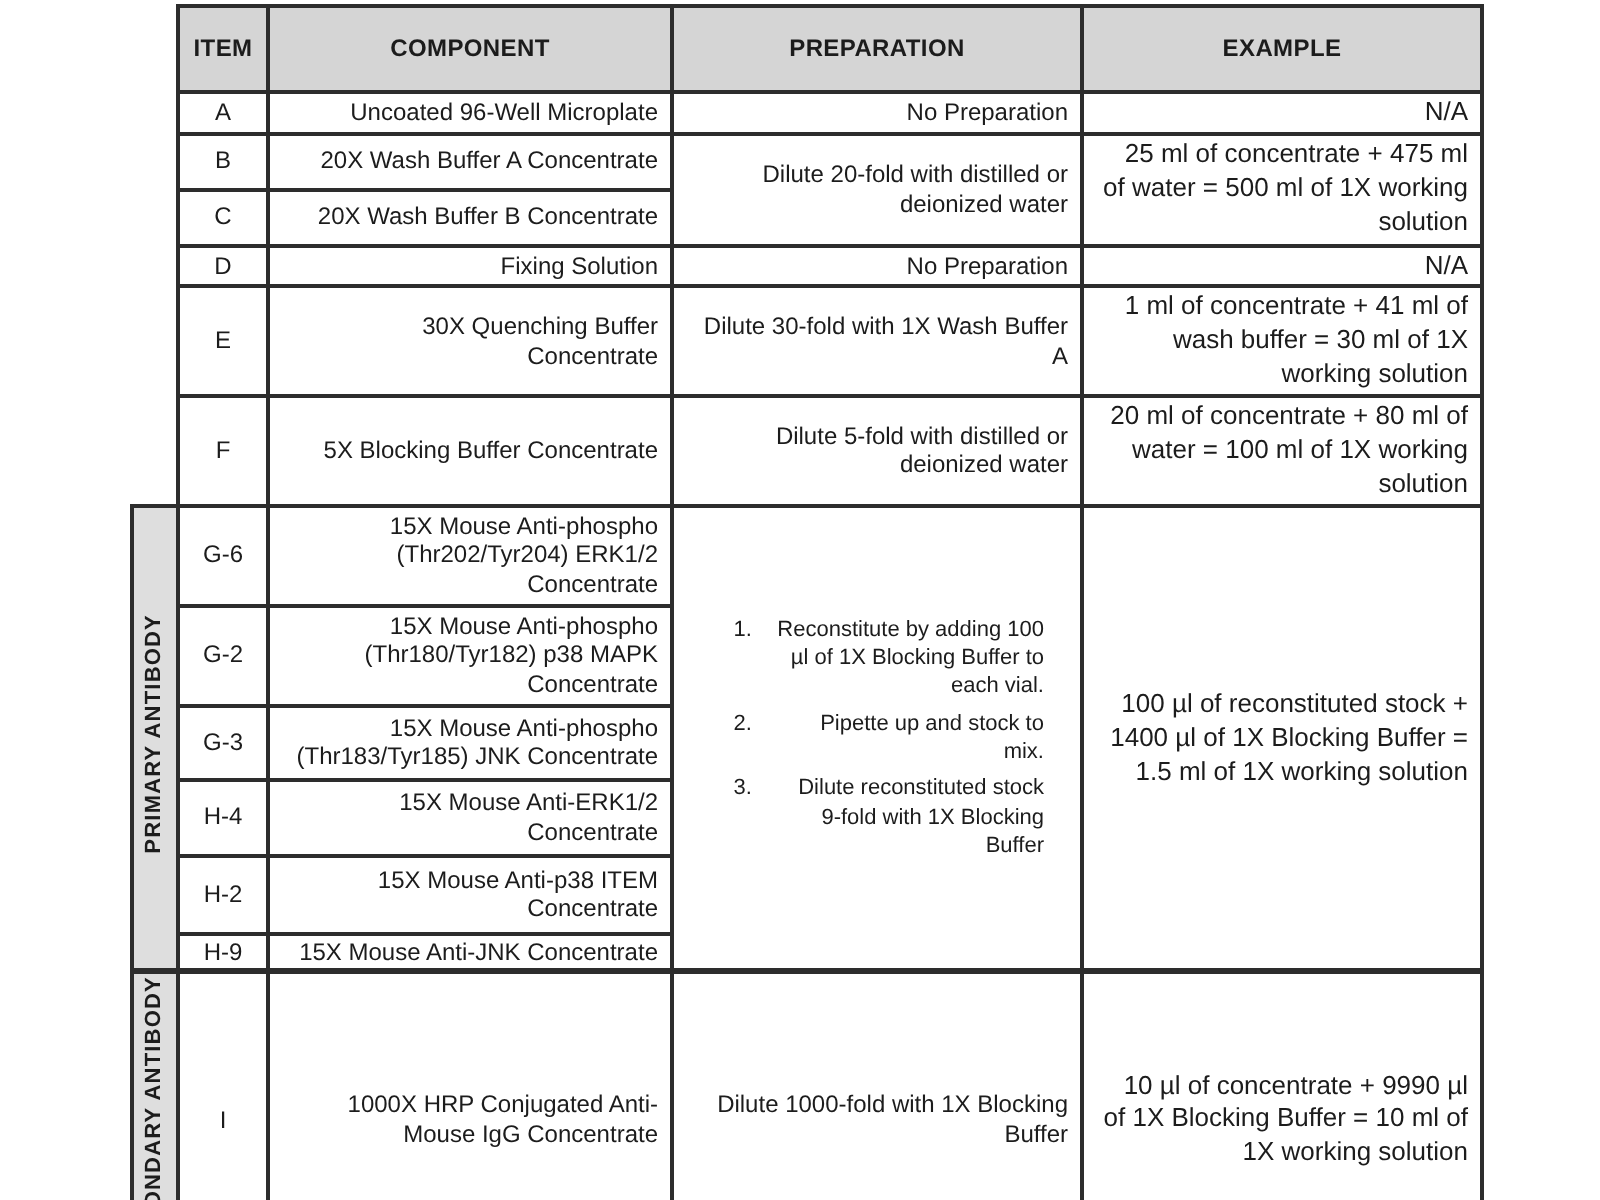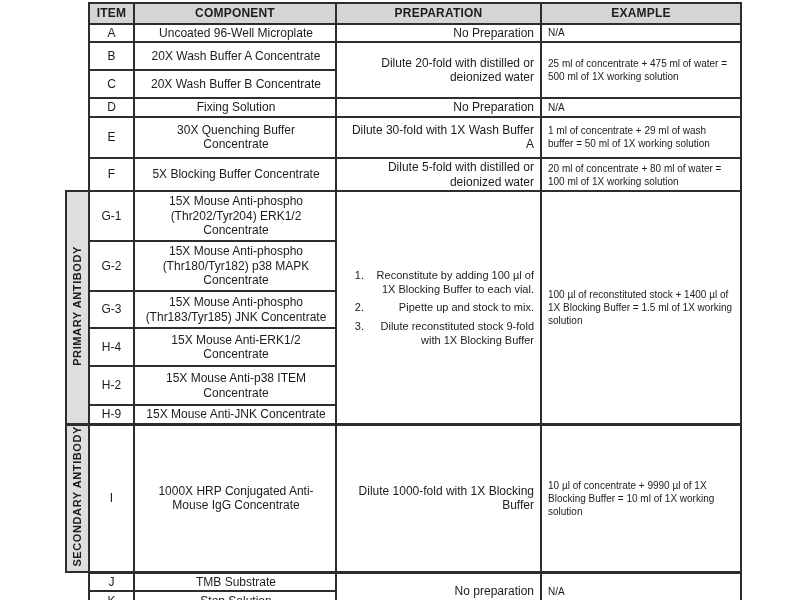--- a/index.html
+++ b/index.html
@@ -25,26 +25,26 @@
     line-height: 1.22;
     vertical-align: middle;
     overflow: hidden;
   }
   .kit-table th.hdr {
     background: #d5d5d5;
     font-weight: bold;
     text-align: center;
     font-size: 12px;
     letter-spacing: 0.2px;
-    padding: 2px 2px;
+    padding: 13px 2px;
   }
   td.item { text-align: center; }
-  td.comp { text-align: center; padding-left: 8px; }
+  td.comp { text-align: right; padding-left: 8px; }
   td.prep { text-align: right; }
-  td.ex   { text-align: left; font-size: 10px; line-height: 1.3; margin-top: 10px; }
+  td.ex   { text-align: right; font-size: 13px; line-height: 1.3; margin-top: 10px; }
   td.ghost {
     border: none !important;
     background: #ffffff;
     padding: 0;
   }
   td.vlabel {
     background: #dedede;
     padding: 0;
     text-align: center;
     vertical-align: middle;
@@ -52,21 +52,21 @@
   .vtext {
     display: inline-block;
     writing-mode: vertical-rl;
     transform: rotate(180deg);
     font-weight: bold;
     font-size: 11px;
     letter-spacing: 0.6px;
     white-space: nowrap;
   }
   ol.steps {
-    margin: 0;
+    margin: 12px;
     padding-left: 24px;
     font-size: 11px;
     line-height: 1.3;
   }
   ol.steps li { margin: 4px 0; padding-left: 8px; }
   tr.sec-start td { border-top: 3px solid #2d2d2d; }
   
   tr.r-hdr { height: 20px; }
   tr.r-a   { height: 18px; }
   tr.r-b   { height: 28px; }
@@ -134,36 +134,36 @@
       <td class="comp">Fixing Solution</td>
       <td class="prep">No Preparation</td>
       <td class="ex">N/A</td>
     </tr>
 
     <tr class="r-e">
       <td class="ghost"></td>
       <td class="item">E</td>
       <td class="comp">30X Quenching Buffer Concentrate</td>
       <td class="prep">Dilute 30-fold with 1X Wash Buffer A</td>
-      <td class="ex">1 ml of concentrate + 29 ml of wash buffer = 50 ml of 1X working solution</td>
+      <td class="ex">1 ml of concentrate + 41 ml of wash buffer = 30 ml of 1X working solution</td>
     </tr>
 
     <tr class="r-f">
       <td class="ghost"></td>
       <td class="item">F</td>
       <td class="comp">5X Blocking Buffer Concentrate</td>
       <td class="prep">Dilute 5-fold with distilled or deionized water</td>
       <td class="ex">20 ml of concentrate + 80 ml of water = 100 ml of 1X working solution</td>
     </tr>
 
     <tr class="r-g1">
       <td class="vlabel" rowspan="6">
         <span class="vtext">PRIMARY ANTIBODY</span>
       </td>
-      <td class="item">G-1</td>
+      <td class="item">G-6</td>
       <td class="comp">15X Mouse Anti-phospho (Thr202/Tyr204) ERK1/2 Concentrate</td>
       <td class="prep" rowspan="6">
         <ol class="steps">
           <li>Reconstitute by adding 100 µl of 1X Blocking Buffer to each vial.</li>
           <li>Pipette up and stock to mix.</li>
           <li>Dilute reconstituted stock 9-fold with 1X Blocking Buffer</li>
         </ol>
       </td>
       <td class="ex" rowspan="6">100 µl of reconstituted stock + 1400 µl of 1X Blocking Buffer = 1.5 ml of 1X working solution</td>
     </tr>

